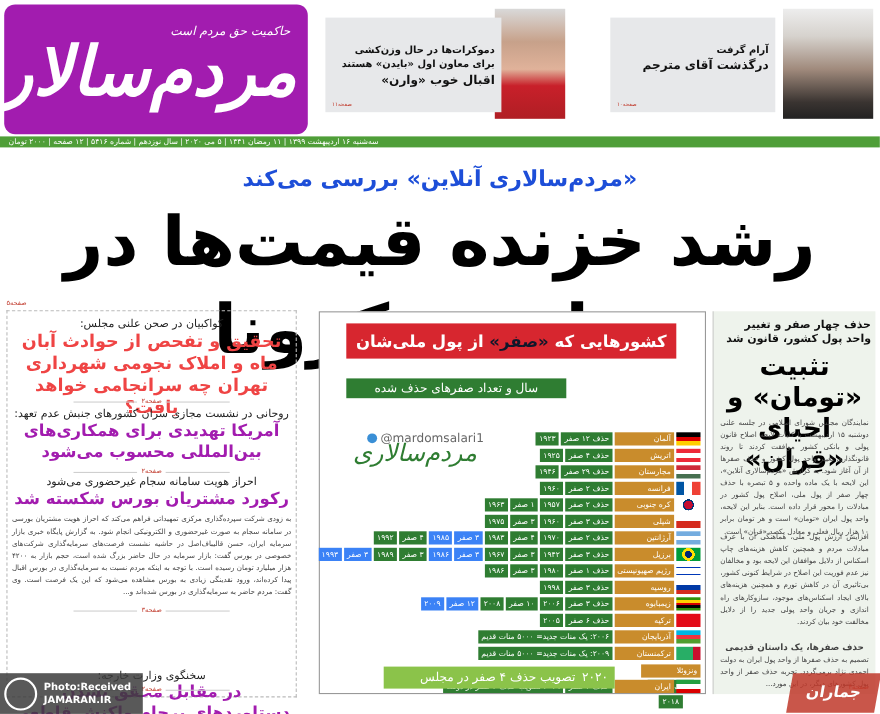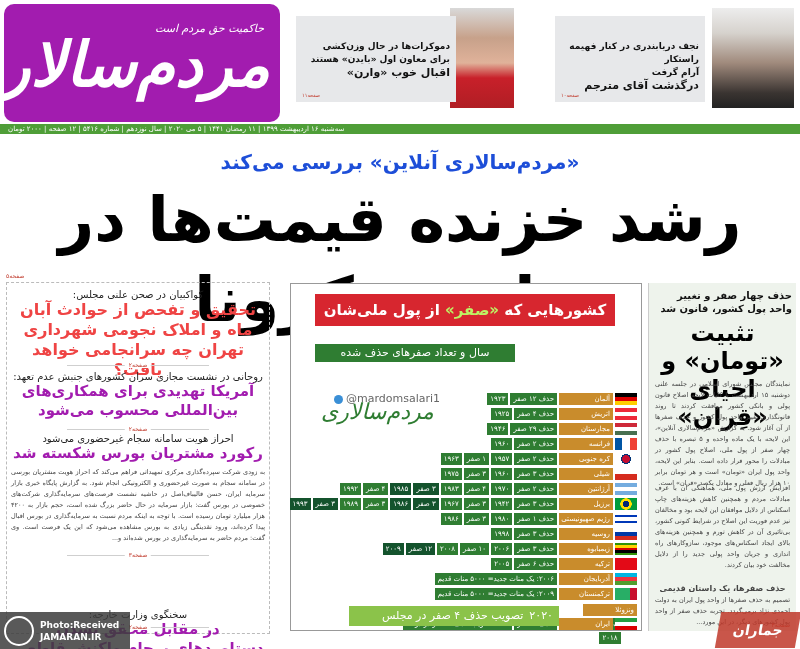--- a/index.html
+++ b/index.html
@@ -34,31 +34,31 @@
   .l-kicker { font-size: 10px; color: #222; }
   .l-head { font-size: 16px; font-weight: bold; line-height: 20px; color: #ef4444; }
   .l-head-sm { font-size: 15px; font-weight: bold; line-height: 19px; color: #a21caf; }
   .divider { position: absolute; left: 60px; right: 60px; height: 1px; background: #cfcfcf; }
   .divider span { position: absolute; left: 50%; top: -4px; transform: translateX(-50%); background: #fff; padding: 0 4px; color: #c0392b; font-size: 6px; }
   .l-body { font-size: 6.5px; line-height: 11px; color: #444; text-align: justify; }
 
   
   .info { left: 290px; top: 283px; width: 352px; height: 348px; border: 1px solid #999; background: #fff; }
   .info-banner { position: absolute; left: 24px; top: 10px; width: 300px; height: 32px; background: #d7262f; color: #fff; font-weight: bold; font-size: 15px; text-align: center; line-height: 32px; }
-  .info-banner .hl { color: #bef264; text-align: right; }
+  .info-banner .hl { color: #0f172a; text-align: right; }
   .info-sub { position: absolute; left: 24px; top: 60px; width: 200px; height: 18px; background: #2f7d32; color: #fff; font-size: 11px; line-height: 18px; text-align: center; }
   .info-handle { position: absolute; left: 28px; top: 108px; color: #666; font-size: 11px; direction: ltr; padding-left: 15px; }
   .info-handle .tg { display: inline-block; width: 9px; height: 9px; border-radius: 50%; background: #3a8fd6; vertical-align: middle; margin-right: 3px; }
   .info-logo { position: absolute; left: 30px; top: 115px; color: #2f7d32; font-family: "DejaVu Serif", serif; font-style: italic; font-size: 22px; }
   .row { position: absolute; height: 13px; right: 4px; display: flex; flex-direction: row; align-items: center; gap: 2px; }
   .flag { width: 22px; height: 12px; }
   .country { width: 54px; height: 12px; background: #c98c2c; color: #fff; font-size: 7px; line-height: 12px; padding-right: 3px; }
   .cell { height: 12px; color: #fff; font-size: 7px; line-height: 12px; padding: 0 3px; white-space: nowrap; }
   .c-dark { background: #2f7d32; }
-  .c-light { background: #14532d; }
+  .c-light { background: #3b82f6; }
   .final-box { position: absolute; left: 58px; top: 322px; width: 210px; height: 20px; background: #8bc34a; color: #fff; font-size: 11px; line-height: 20px; display: flex; flex-direction: row; gap: 6px; padding-right: 6px; }
   .final-box span { white-space: nowrap; }
 
   
   .right-col { left: 648px; top: 283px; width: 148px; height: 348px; background: #eef3ec; border-left: 1px solid #ccc; direction: rtl; }
   .r-kicker { position: absolute; right: 4px; left: 4px; top: 6px; font-size: 10px; font-weight: bold; line-height: 13px; color: #111; }
   .r-head { position: absolute; right: 4px; left: 4px; top: 36px; font-size: 24px; font-weight: 900; text-align: center; line-height: 28px; color: #000; }
   .r-body { position: absolute; right: 6px; left: 6px; font-size: 6.5px; line-height: 11px; color: #444; text-align: justify; }
 
   
@@ -82,21 +82,20 @@
     <div>دموکرات‌ها در حال وزن‌کشی</div>
     <div>برای معاون اول «بایدن» هستند</div>
     <div class="big">اقبال خوب «وارن»</div>
   </div>
   <div class="tpage">صفحه۱۱</div>
 </div>
 
 <div class="abs photo photo-2"></div>
 <div class="abs teaser teaser-2">
   <div class="ttext">
-    <div>نجف دریابندری در کنار فهیمه راستکار</div>
     <div>آرام گرفت</div>
     <div class="big">درگذشت آقای مترجم</div>
   </div>
   <div class="tpage">صفحه۱۰</div>
 </div>
 
 <div class="abs kicker">«مردم‌سالاری آنلاین» بررسی می‌کند</div>
 <div class="abs headline">رشد خزنده قیمت‌ها در هیاهوی کرونا</div>
 
 <div class="abs pg-tag" style="left:6px;top:272px;">صفحه۵</div>

